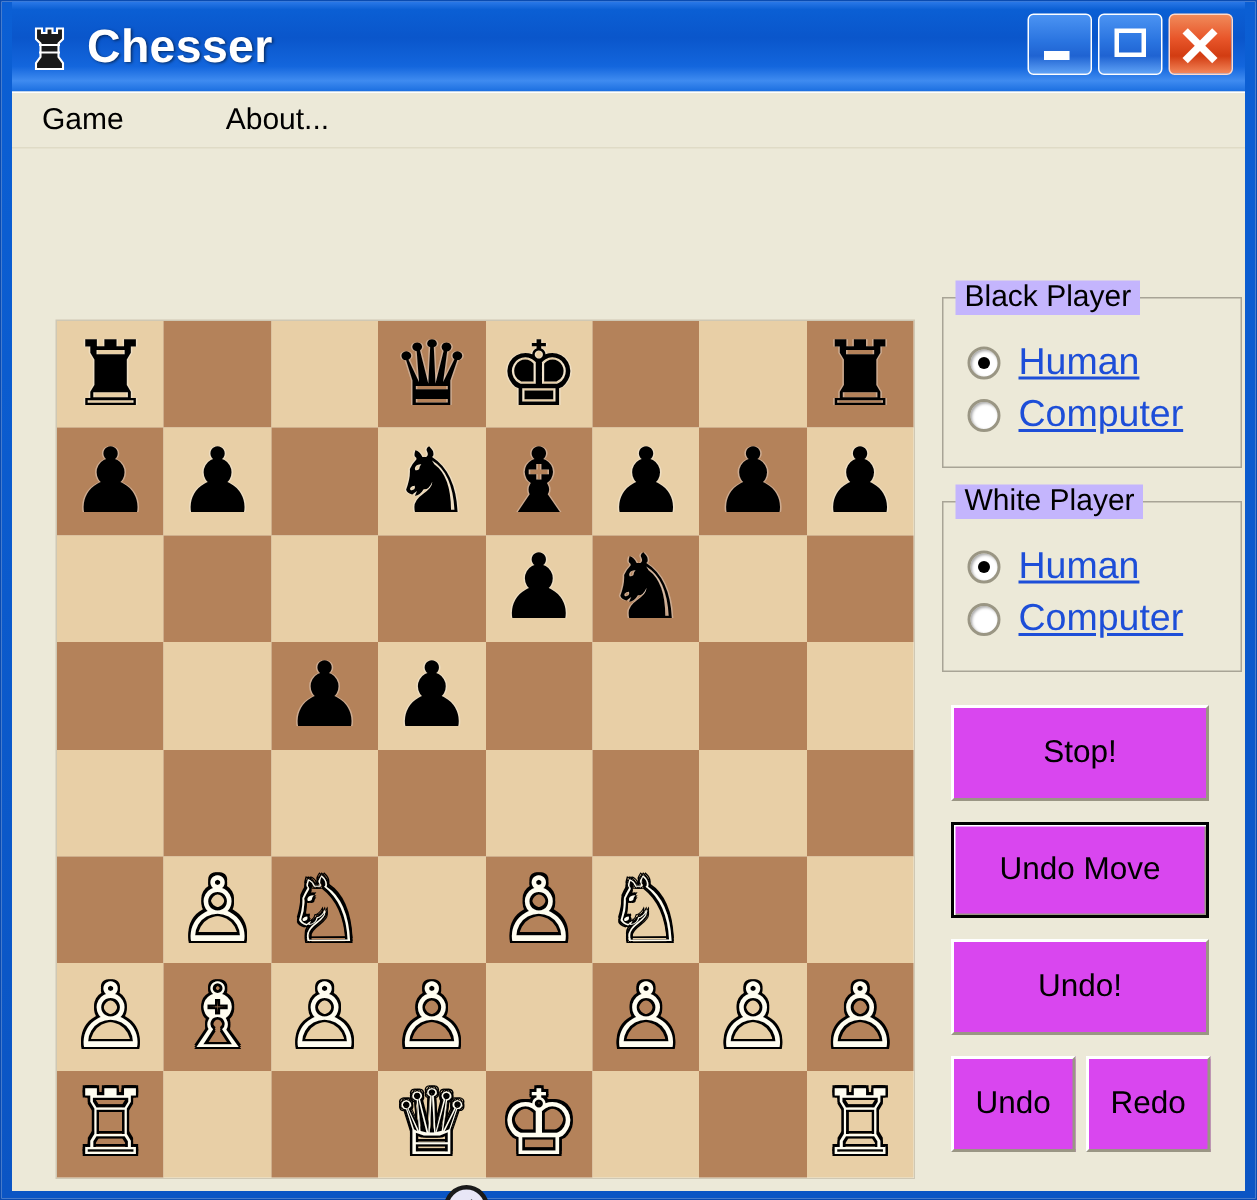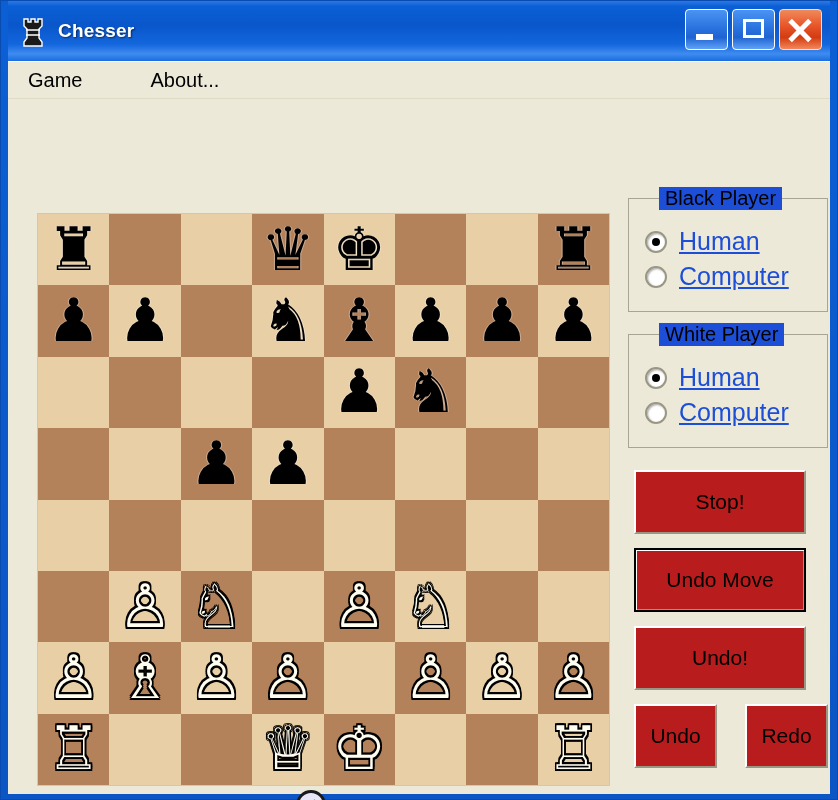--- a/index.html
+++ b/index.html
@@ -39,21 +39,21 @@
     overflow: hidden;
   }
   #titlebar .tb-icon {
     width: 30px; height: 34px;
     margin-right: 10px;
     position: relative;
     flex: 0 0 auto;
   }
   #title-text {
     color: #ffffff;
-    font-size: 19px;
+    font-size: 31px;
     font-weight: bold;
     letter-spacing: 0.2px;
     text-shadow: 1px 1px 2px rgba(0,0,0,0.55);
     white-space: nowrap;
   }
   #win-buttons {
     position: absolute;
     right: 8px; top: 8px;
     display: flex;
     gap: 4px;
@@ -179,22 +179,22 @@
   }
   .groupbox {
     position: relative;
     border: 1px solid #a8a496;
     margin-bottom: 22px;
     padding: 22px 10px 14px 10px;
     box-sizing: border-box;
   }
   .groupbox > .gb-title {
     position: absolute;
-    top: -12px; left: 30px;
-    background: #1d4ed8;
+    top: -12px; left: 8px;
+    background: #c4b5fd;
     padding: 0 6px;
     font-size: 20px;
     color: #000;
     white-space: nowrap;
   }
   .radio-row {
     display: flex;
     align-items: center;
     margin: 6px 0 6px 6px;
   }
@@ -216,36 +216,36 @@
     width: 8px; height: 8px;
     border-radius: 50%;
     background: #000000;
   }
   .radio-label { font-size: 25px; color:#1d4ed8; white-space:nowrap;text-decoration:underline; }
 
   .btn {
     width: 172px;
     height: 64px;
     margin: 0 0 14px 6px;
-    background: #b91c1c;
+    background: #d946ef;
     border-top: 2px solid #ffffff;
     border-left: 2px solid #ffffff;
     border-right: 2px solid #9a9684;
     border-bottom: 2px solid #9a9684;
     box-sizing: border-box;
     display:flex; align-items:center; justify-content:center;
     font-size: 21px;
     color: #000;
     font-family: "Liberation Sans", sans-serif;
   }
   .btn.focused {
     border: 2px solid #000000;
     box-shadow: inset 1px 1px 0 #ffffff, inset -1px -1px 0 #9a9684;
   }
-  #undo-redo-row { display:flex; gap: 18px; margin-left: 6px; justify-content: space-between; }
+  #undo-redo-row { display:flex; gap: 7px; margin-left: 6px; }
   #undo-redo-row .btn { width: 83px; height: 64px; margin: 0; }
 </style>
 </head>
 <body>
 
 <div id="window">
 
   <div id="titlebar">
     <div class="tb-icon">
       <svg width="30" height="34" viewBox="0 0 30 34">

